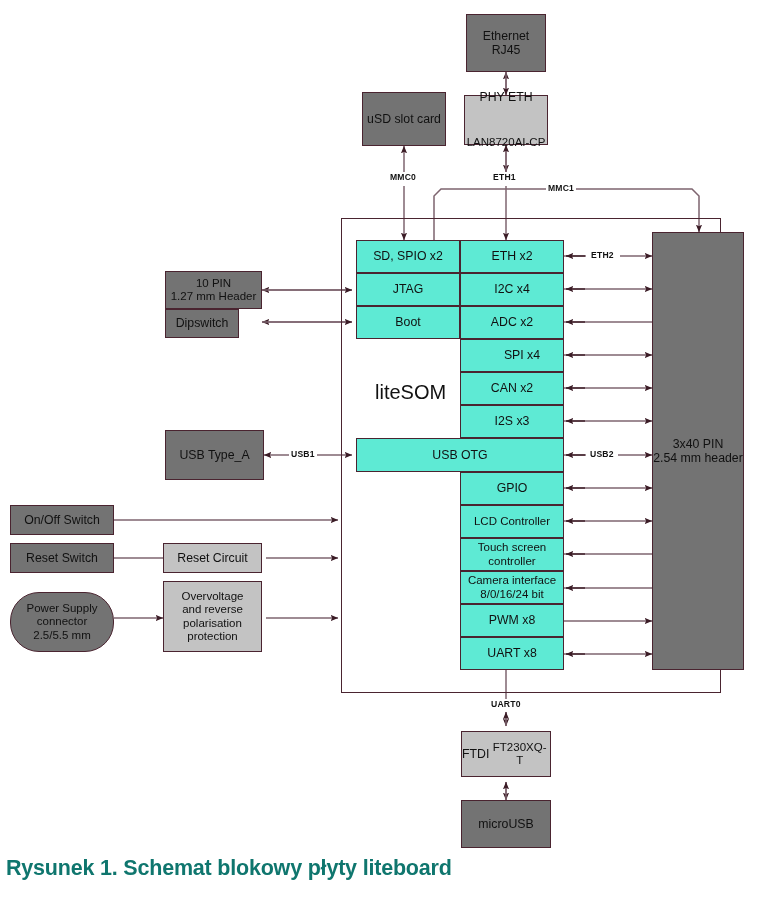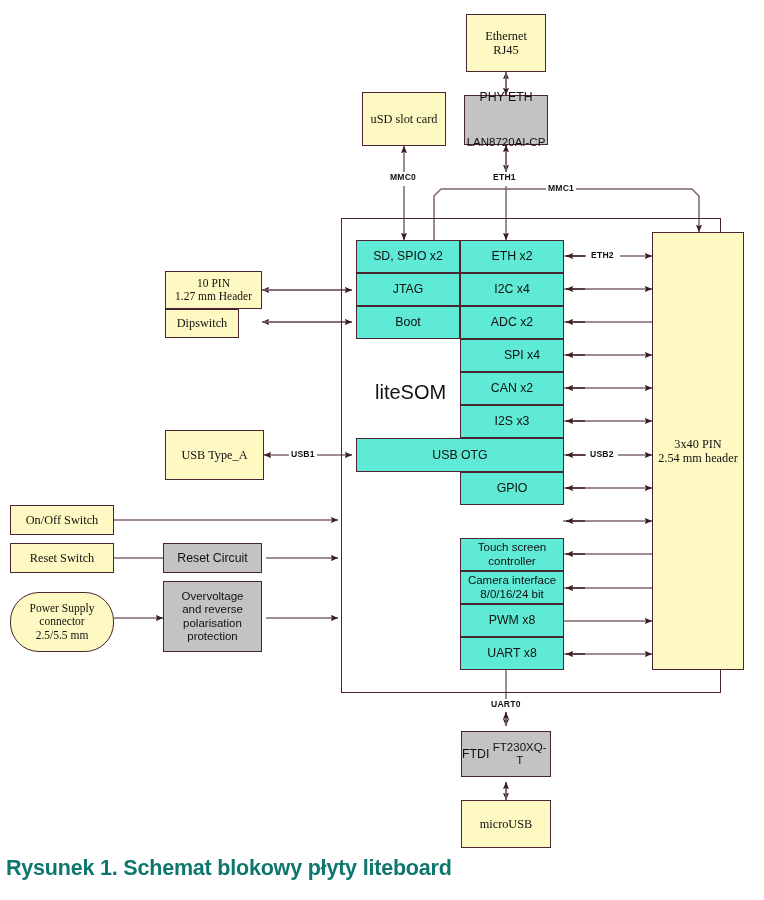--- a/index.html
+++ b/index.html
@@ -3,21 +3,21 @@
 <meta charset="utf-8">
 <style>
   html,body{margin:0;padding:0;background:#ffffff;}
   body{font-family:"Liberation Sans","DejaVu Sans",sans-serif;}
   #page{position:relative;width:764px;height:900px;background:#ffffff;overflow:hidden;}
   #svg-layer{position:absolute;left:0;top:0;width:764px;height:900px;}
 
   .box{position:absolute;box-sizing:border-box;display:flex;align-items:center;
        justify-content:center;text-align:center;line-height:1.15;
        border:1.4px solid #4a2430;color:#111111;}
-  .teal{background:#fef9c3;font-family:Liberation Serif, serif;}
+  .teal{background:#737373;}
   .grey{background:#c3c3c3;}
   .olive{background:#5eead4;align-items:center;}
 
   .f11{font-size:11.5px;}
   .f12{font-size:12.3px;}
 
   .board{position:absolute;box-sizing:border-box;border:1.5px solid #4a2430;
          background:transparent;}
 
   .wlabel{position:absolute;font-size:8.6px;font-weight:bold;color:#111111;
@@ -213,20 +213,23 @@
     <span>I2S x3</span>
   </div>
 
   <div class="box olive f12" style="left:356px;top:438px;width:208px;height:34px;">
     <span>USB OTG</span>
   </div>
 
   <div class="box olive f12" style="left:460px;top:472px;width:104px;height:33px;">
     <span>GPIO</span>
   </div>
+  <div class="box olive f12" style="left:460px;top:505px;width:104px;height:33px;">
+    <span class="f11">LCD Controller</span>
+  </div>
   <div class="box olive f11" style="left:460px;top:538px;width:104px;height:33px;flex-direction:column;">
     <span>Touch screen</span>
     <span>controller</span>
   </div>
   <div class="box olive f11" style="left:460px;top:571px;width:104px;height:33px;flex-direction:column;">
     <span>Camera interface</span>
     <span>8/0/16/24 bit</span>
   </div>
   <div class="box olive f12" style="left:460px;top:604px;width:104px;height:33px;">
     <span>PWM x8</span>

